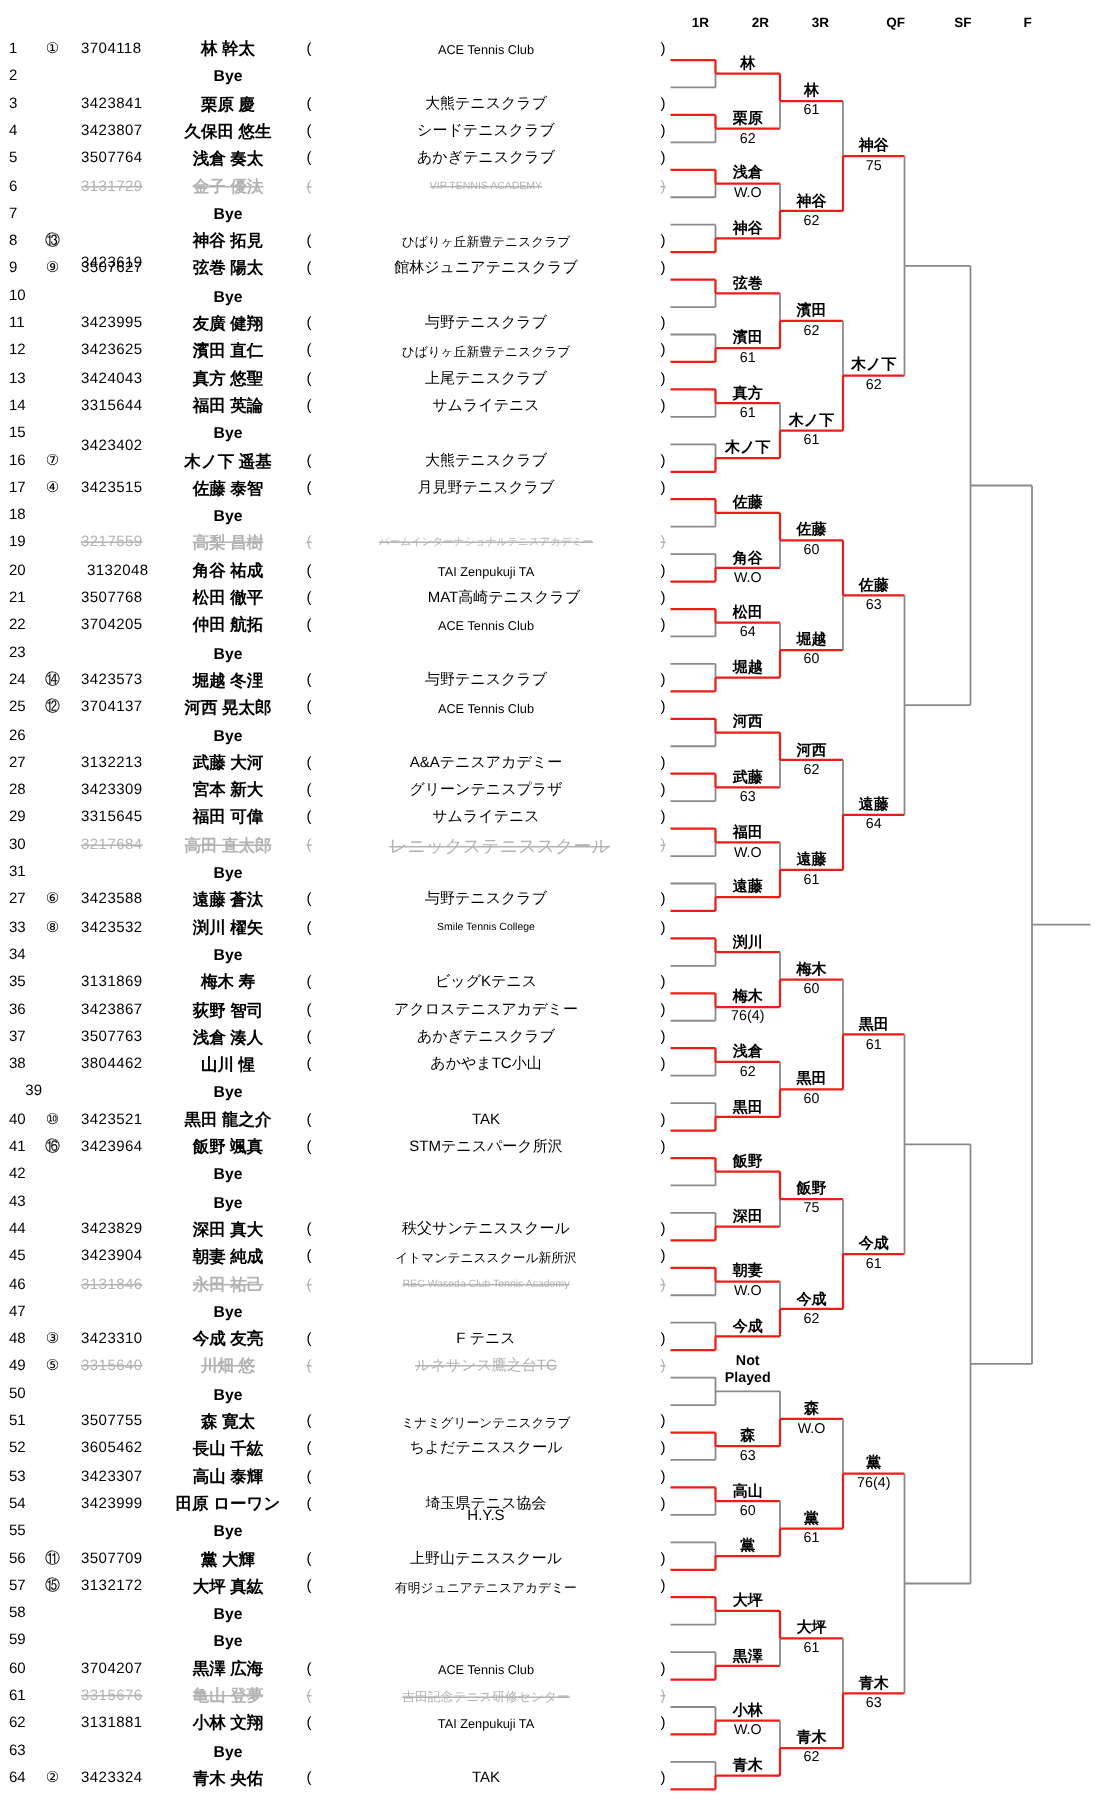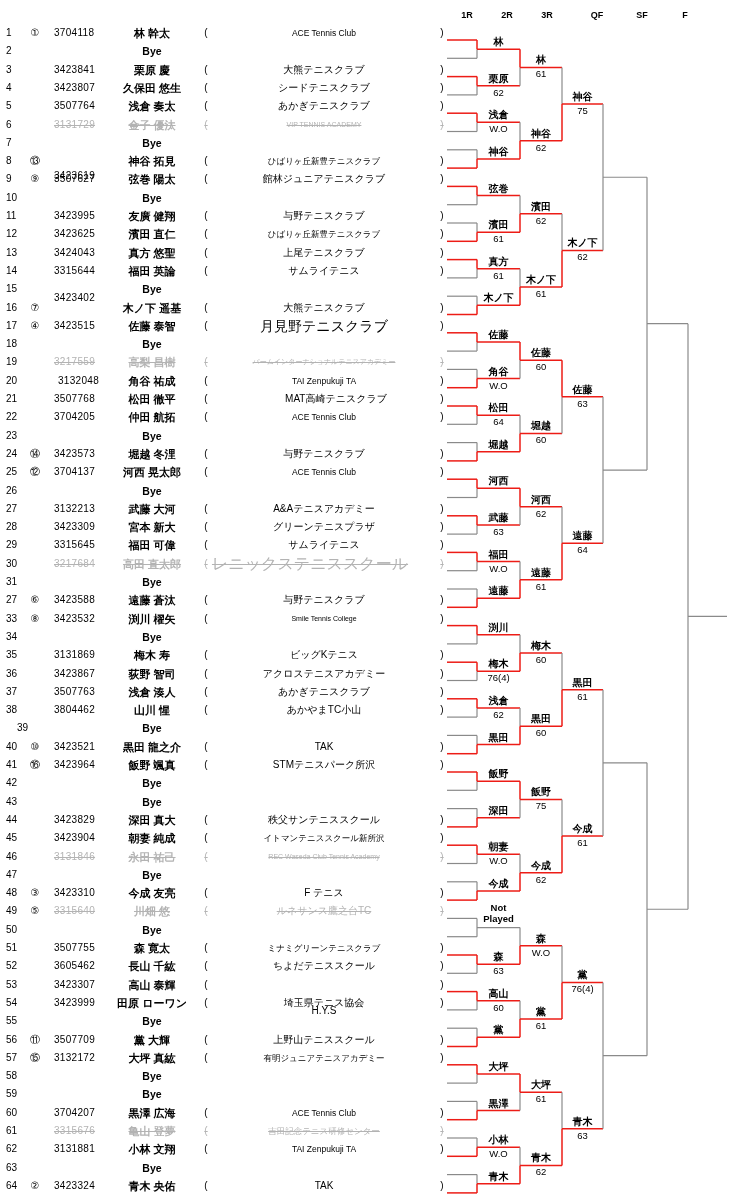--- a/index.html
+++ b/index.html
@@ -402,21 +402,21 @@
         <div class="cell paren" style="left: 201px; width: 10px; top: 300.5px;">(</div>
         <div class="cell club" style="left: 213px; width: 222px; font-size: 10px; top: 300.5px;">大熊テニスクラブ</div>
         <div class="cell paren" style="left: 437px; width: 10px; top: 300.5px;">)</div>
       </div>
       <div>
         <div class="cell num" style="left: 6px; width: 22px; top: 318.8px;">17</div>
         <div class="cell seed" style="left: 27px; width: 16px; top: 318.8px;">④</div>
         <div class="cell reg" style="left: 54px; width: 60px; top: 318.8px;">3423515</div>
         <div class="cell pname" style="left: 104px; width: 96px; top: 318.8px;">佐藤 泰智</div>
         <div class="cell paren" style="left: 201px; width: 10px; top: 318.8px;">(</div>
-        <div class="cell club" style="left: 213px; width: 222px; font-size: 14px; top: 318.8px;">月見野テニスクラブ</div>
+        <div class="cell club" style="left: 213px; width: 222px; font-size: 10px; top: 318.8px;">月見野テニスクラブ</div>
         <div class="cell paren" style="left: 437px; width: 10px; top: 318.8px;">)</div>
       </div>
       <div>
         <div class="cell num" style="left: 6px; width: 22px; top: 337.1px;">18</div>
         <div class="cell bye" style="left: 104px; width: 96px; top: 337.1px;">Bye</div>
       </div>
       <div>
         <div class="cell num" style="left: 6px; width: 22px; top: 355.4px;">19</div>
         <div class="cell reg wd" style="left: 54px; width: 60px; top: 355.4px;">3217559</div>
         <div class="cell pname wd" style="left: 104px; width: 96px; top: 355.4px;">高梨 昌樹</div>
@@ -496,21 +496,21 @@
         <div class="cell pname" style="left: 104px; width: 96px; top: 538.4px;">福田 可偉</div>
         <div class="cell paren" style="left: 201px; width: 10px; top: 538.4px;">(</div>
         <div class="cell club" style="left: 213px; width: 222px; font-size: 10px; top: 538.4px;">サムライテニス</div>
         <div class="cell paren" style="left: 437px; width: 10px; top: 538.4px;">)</div>
       </div>
       <div>
         <div class="cell num" style="left: 6px; width: 22px; top: 556.7px;">30</div>
         <div class="cell reg wd" style="left: 54px; width: 60px; top: 556.7px;">3217684</div>
         <div class="cell pname wd" style="left: 104px; width: 96px; top: 556.7px;">高田 直太郎</div>
         <div class="cell paren wd" style="left: 201px; width: 10px; top: 556.7px;">(</div>
-        <div class="cell club wd" style="left: 199px; width: 222px; font-size: 16px; top: 556.7px;">レニックステニススクール</div>
+        <div class="cell club wd" style="left: 222px; width: 222px; font-size: 12px; top: 556.7px;">レニックステニススクール</div>
         <div class="cell paren wd" style="left: 437px; width: 10px; top: 556.7px;">)</div>
       </div>
       <div>
         <div class="cell num" style="left: 6px; width: 22px; top: 575px;">31</div>
         <div class="cell bye" style="left: 104px; width: 96px; top: 575px;">Bye</div>
       </div>
       <div>
         <div class="cell num" style="left: 6px; width: 22px; top: 593.3px;">27</div>
         <div class="cell seed" style="left: 27px; width: 16px; top: 593.3px;">⑥</div>
         <div class="cell reg" style="left: 54px; width: 60px; top: 593.3px;">3423588</div>

